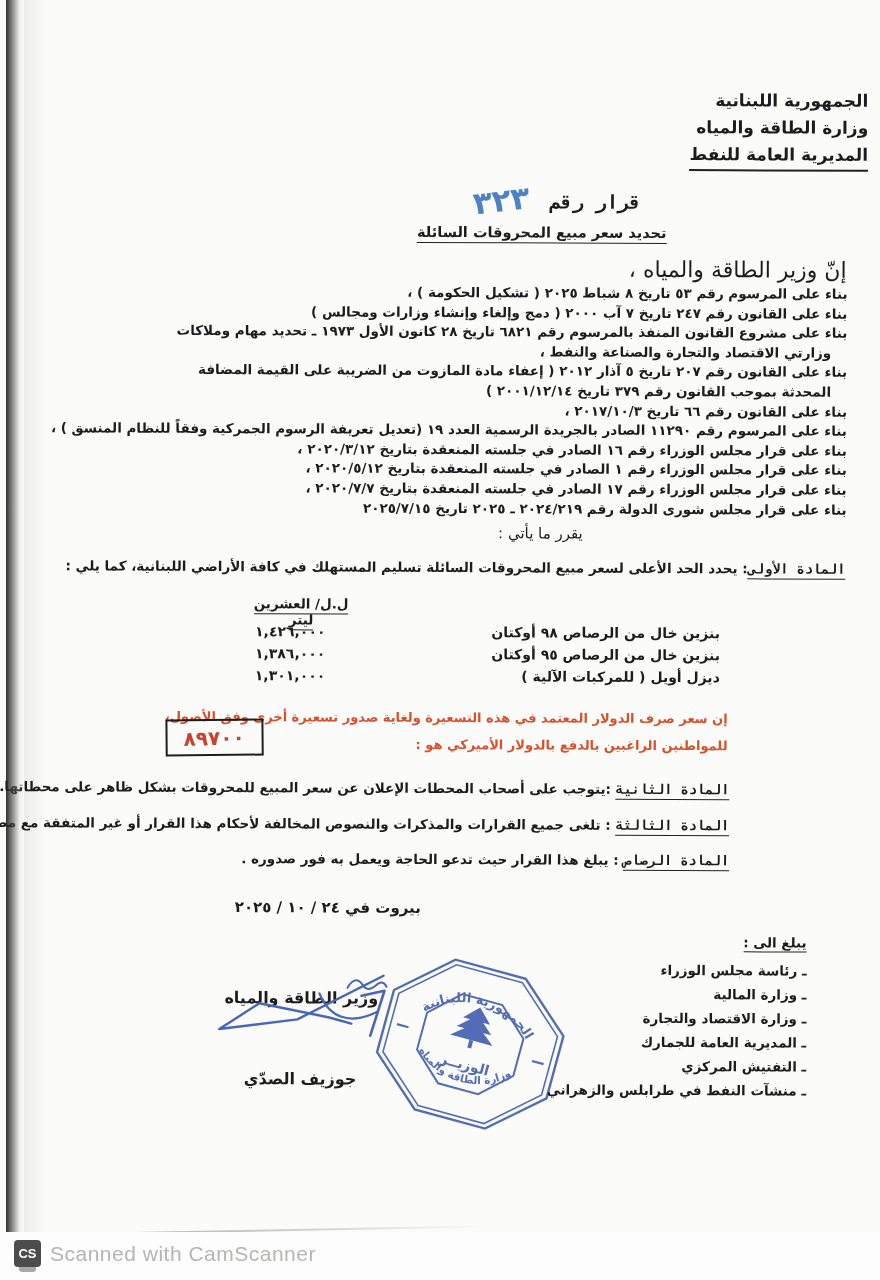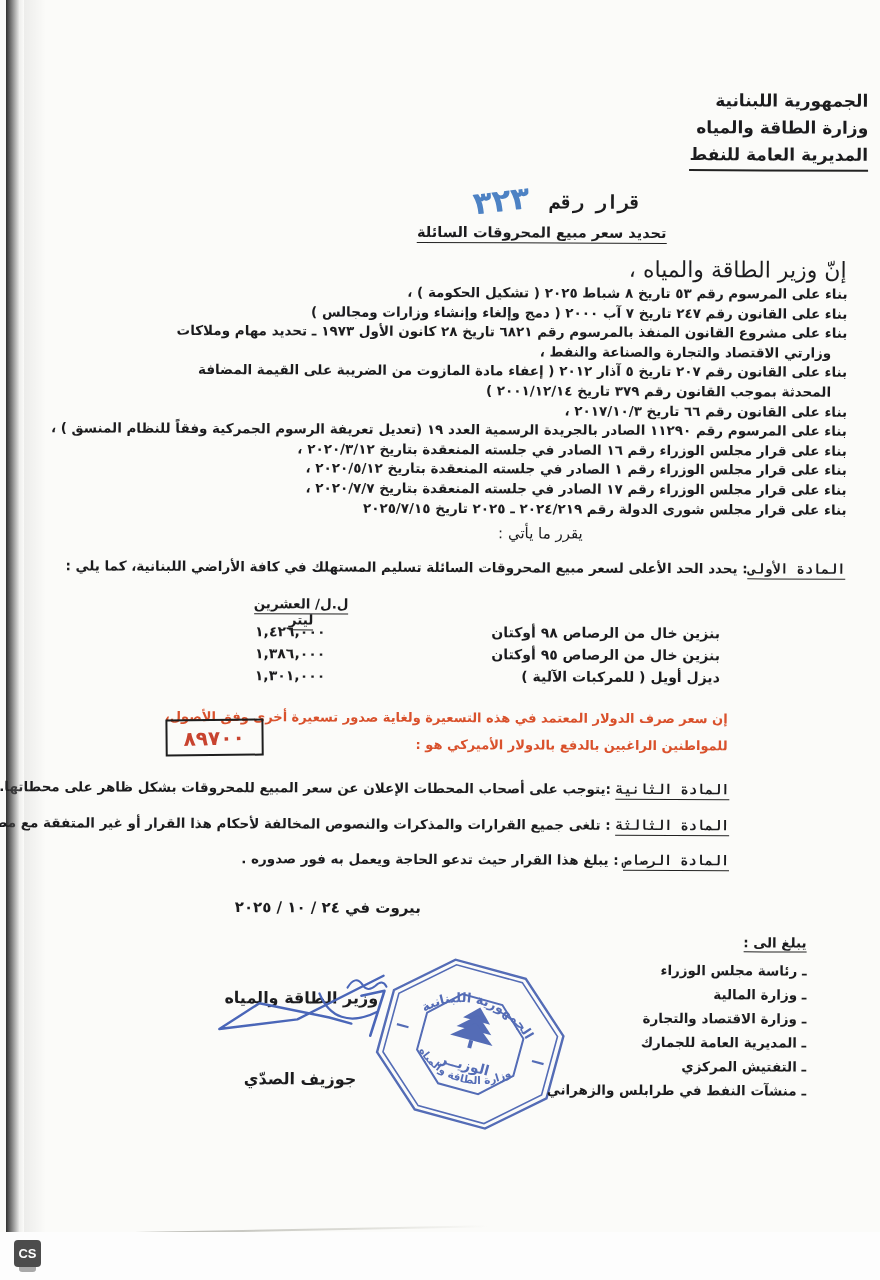--- a/index.html
+++ b/index.html
@@ -194,14 +194,15 @@
 
   </div>
 
   <div class="edge-left"></div>
   <div class="edge-left-soft"></div>
   <div class="bottom-shadow"></div>
 
   <div class="csbar">
     <div class="csbadge">CS</div>
     <div class="csbadge-tab"></div>
+    <div class="cstext">Scanned with CamScanner</div>
   </div>
 </div>
 
 </body></html>

